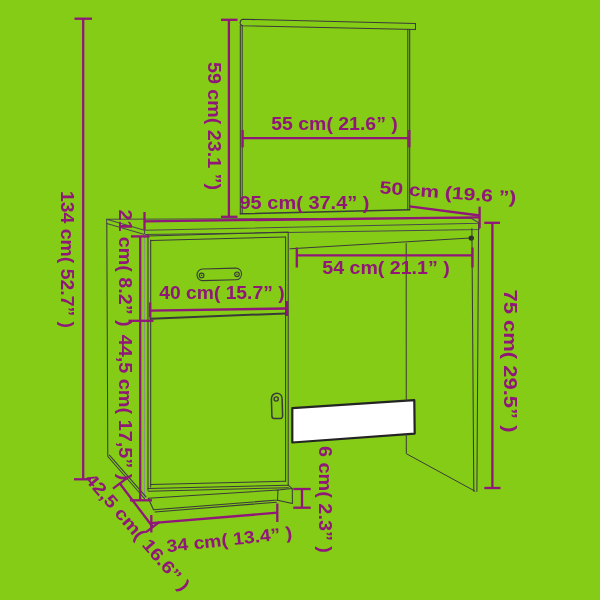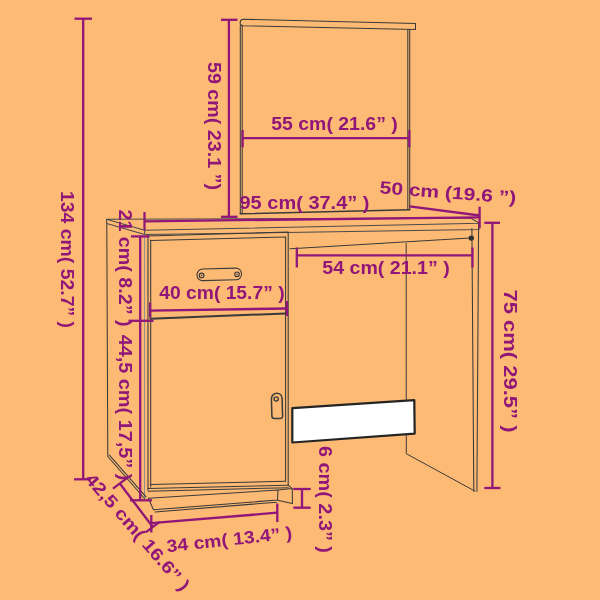--- a/index.html
+++ b/index.html
@@ -1,16 +1,16 @@
 <!DOCTYPE html>
 <html><head>
 <meta charset="utf-8">
 <style>
   html,body{margin:0;padding:0;background:#fff;}
-  .wrap{width:600px;height:600px;position:relative;background:#fdba74;overflow:hidden;}
+  .wrap{width:600px;height:600px;position:relative;background:#84cc16;overflow:hidden;}
   svg{display:block;}
   text{font-family:"Liberation Sans", sans-serif;font-weight:bold;fill:#901679;}
 </style>
 </head>
 <body>
 <div class="wrap">
 <svg width="600" height="600" viewBox="0 0 600 600">
   <g fill="none" stroke="#3a3a3a" stroke-width="1.05" stroke-linecap="round" stroke-linejoin="round">
 
     <g id="mirror-top">

